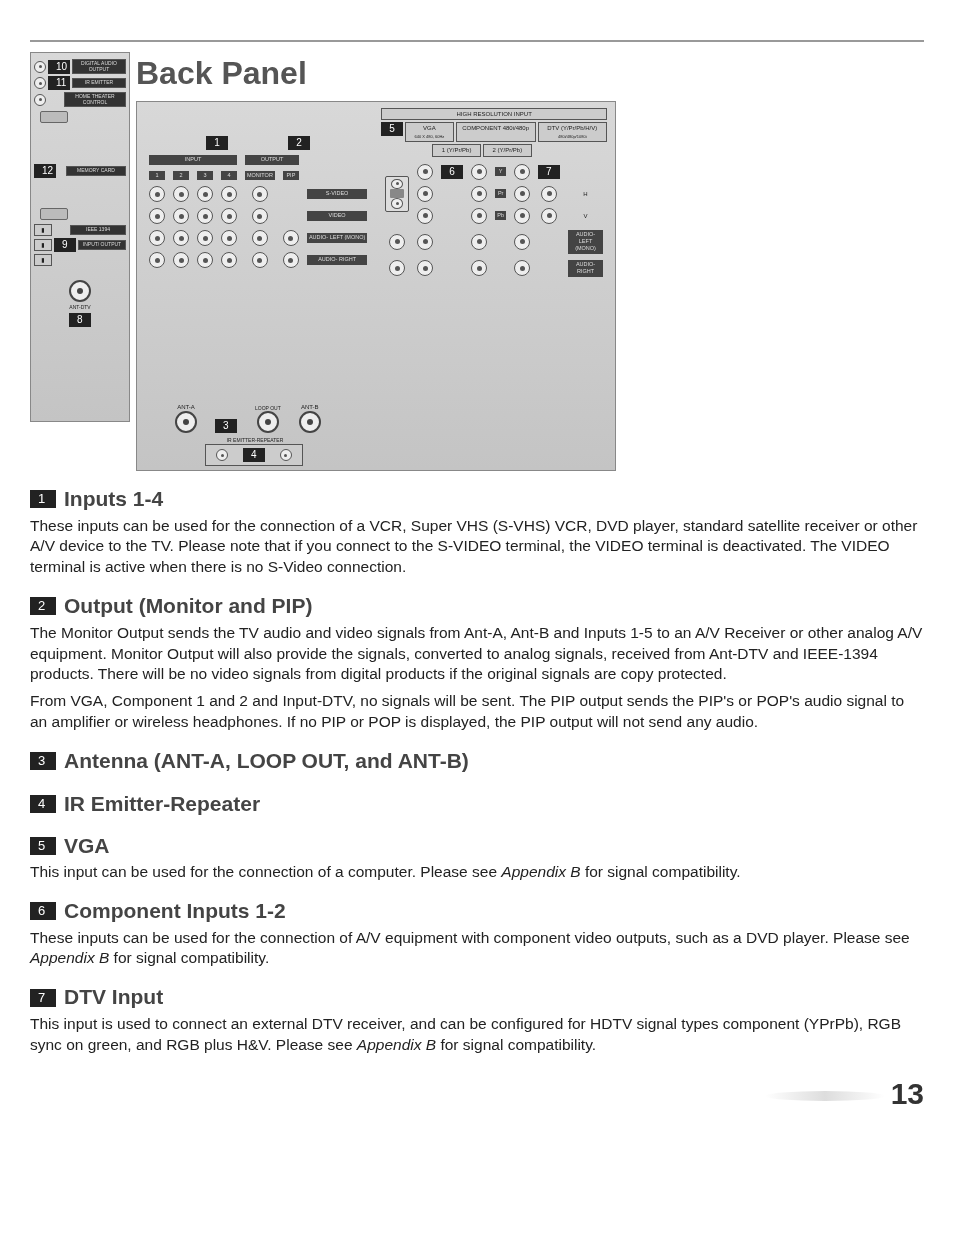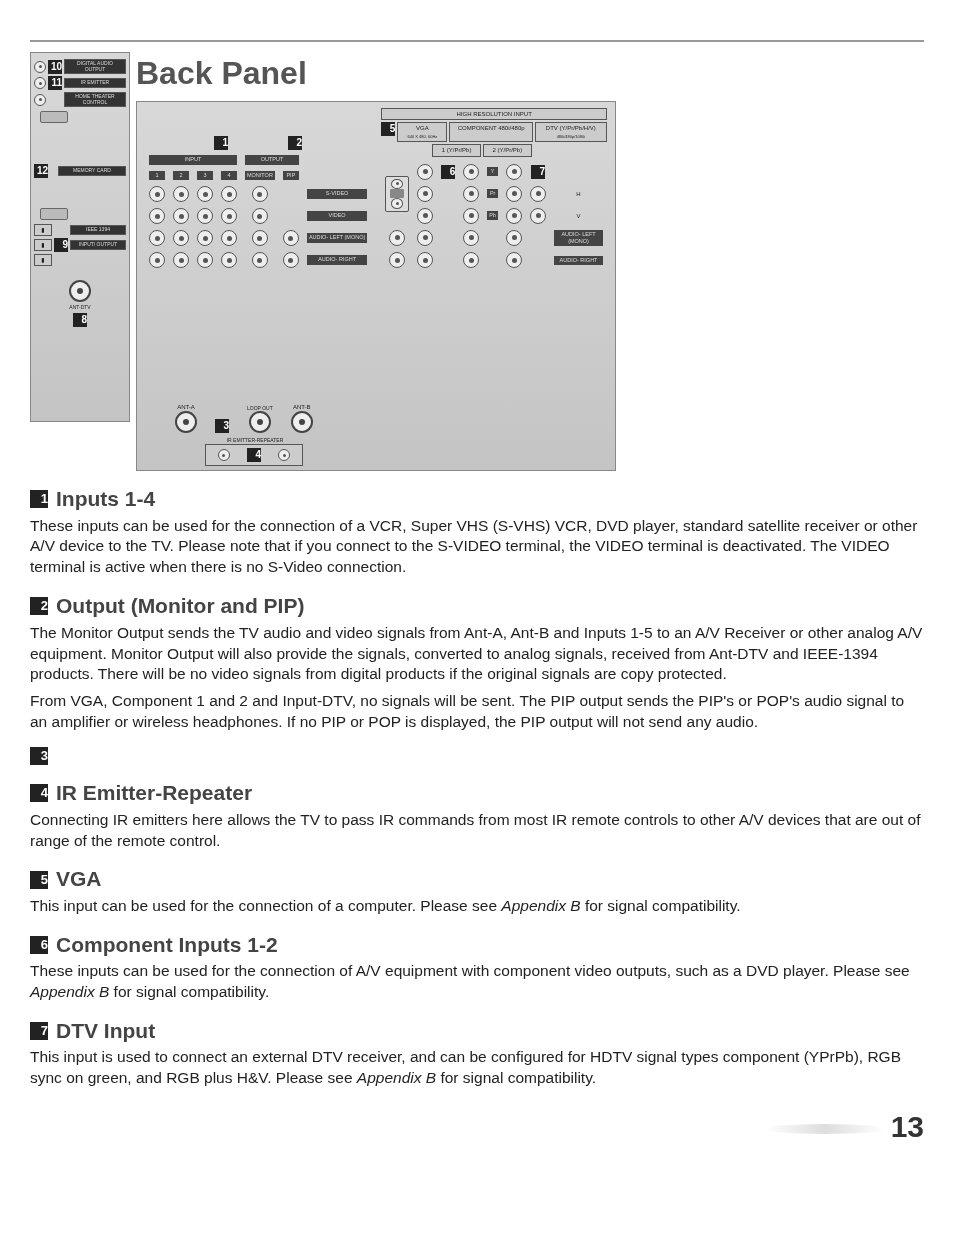--- a/index.html
+++ b/index.html
@@ -45,23 +45,24 @@
     padding: 6px 8px 4px 8px;
     box-sizing: border-box;
     display:flex;
     flex-direction:column;
   }
   .lbl {
     background:#333; color:#ddd; font-size:5px; text-align:center;
     padding:1px 2px; border:1px solid #555; line-height:1.1;
   }
   .num-box {
-    display:inline-block; background:#222; color:#fff; font-weight:bold;
-    font-size:10px; width:14px; height:14px; text-align:right; line-height:14px;
+    display:inline-block; background:#222; color:#fff; font-weight:normal;
+    font-size:10px; width:14px; height:14px; text-align:left; line-height:14px;
     vertical-align:middle;
+    padding-left:8px;
   }
   .num-box.big { width:18px; height:18px; font-size:13px; line-height:18px; }
   .jack {
     width:14px; height:14px; border:1.5px solid #555; border-radius:50%;
     display:inline-flex; align-items:center; justify-content:center;
     background:#eee;
   }
   .jack::after { content:""; width:5px; height:5px; border-radius:50%; background:#555; }
   .jack.sm { width:10px; height:10px; }
   .jack.sm::after { width:3px; height:3px; }
@@ -364,26 +365,26 @@
     </div>
     <p class="section-body">These inputs can be used for the connection of a VCR, Super VHS (S-VHS) VCR, DVD player, standard satellite receiver or other A/V device to the TV.  Please note that if you connect to the S-VIDEO terminal, the VIDEO terminal is deactivated.  The VIDEO terminal is active when there is no S-Video connection.</p>
     <div class="section-head">
       <span class="num-box big">2</span>
       <span>Output (Monitor and PIP)</span>
     </div>
     <p class="section-body">The Monitor Output sends the TV audio and video signals from Ant-A, Ant-B and Inputs 1-5 to an A/V Receiver or other analog A/V equipment. Monitor Output will also provide the signals, converted to analog signals, received from Ant-DTV and IEEE-1394 products.  There will be no video signals from digital products if the original signals are copy protected.</p>
     <p class="section-body">From VGA, Component 1 and 2 and Input-DTV, no signals will be sent.  The PIP output sends the PIP's or POP's audio signal to an amplifier or wireless headphones.  If no PIP or POP is displayed, the PIP output will not send any audio.</p>
     <div class="section-head">
       <span class="num-box big">3</span>
+      <span>Antenna (ANT-A, LOOP OUT, and ANT-B)</span>
     </div>
     <div class="section-head">
       <span class="num-box big">4</span>
       <span>IR Emitter-Repeater</span>
     </div>
-    <p class="section-body">Connecting IR emitters here allows the TV to pass IR commands from most IR remote controls to other A/V devices that are out of range of the remote control.</p>
     <div class="section-head">
       <span class="num-box big">5</span>
       <span>VGA</span>
     </div>
     <p class="section-body">This input can be used for the connection of a computer.  Please see <span class="appendix">Appendix B</span> for signal compatibility.</p>
     <div class="section-head">
       <span class="num-box big">6</span>
       <span>Component Inputs 1-2</span>
     </div>
     <p class="section-body">These inputs can be used for the connection of A/V equipment with component video outputs, such as a DVD player.  Please see <span class="appendix">Appendix B</span> for signal compatibility.</p>

